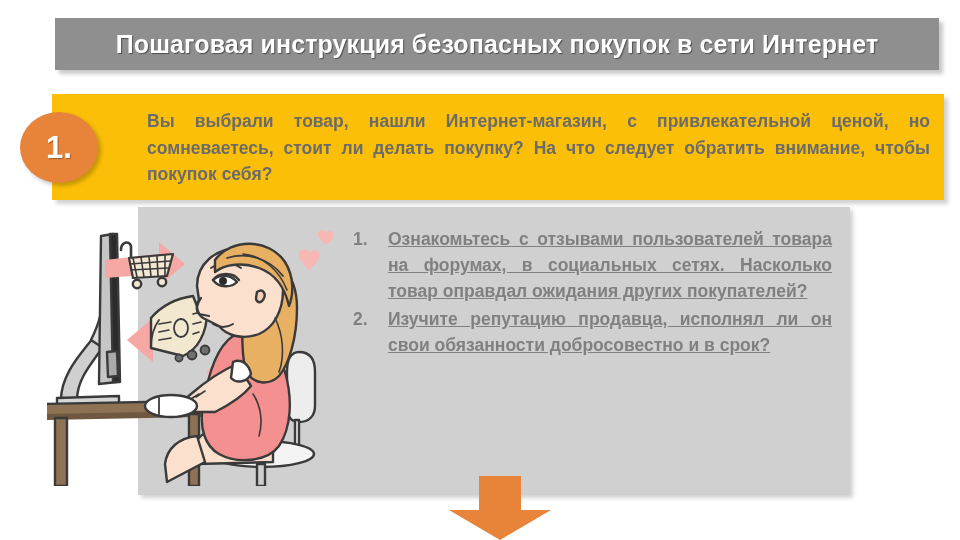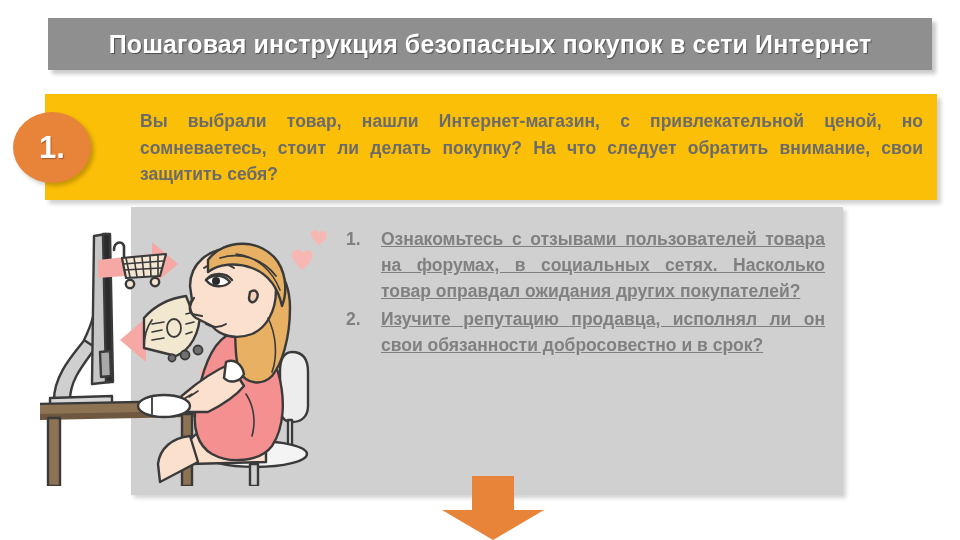--- a/index.html
+++ b/index.html
@@ -1,21 +1,21 @@
 <!DOCTYPE html>
 <html lang="ru"><head>
 <meta charset="utf-8">
 <style>
   html,body{margin:0;padding:0;}
   body{
     width:960px;height:540px;overflow:hidden;background:#ffffff;
     font-family:"Liberation Sans","DejaVu Sans",sans-serif;
     position:relative;
   }
-  .slide{position:absolute;inset:0;}
+  .slide{position:absolute;inset:0;margin-left:7px;}
 
   
   .title-bar{
     position:absolute;left:48px;top:18px;width:884px;height:52px;
     background:#8f8f8f;
     box-shadow:4px 4px 4px rgba(0,0,0,.22);
     display:flex;align-items:center;justify-content:center;
   }
   .title-bar .title-text{
     color:#ffffff;font-weight:bold;font-size:25px;letter-spacing:.1px;
@@ -87,21 +87,21 @@
 </head>
 <body>
 
 <div class="slide">
 
   <div class="title-bar">
     <span class="title-text">Пошаговая инструкция безопасных покупок в сети Интернет</span>
   </div>
 
   <div class="step-banner">
-    <div class="banner-text">Вы выбрали товар, нашли Интернет-магазин, с привлекательной ценой, но сомневаетесь, стоит ли делать покупку? На что следует обратить внимание, свои защитить себя?</div>
+    <div class="banner-text">Вы выбрали товар, нашли Интернет-магазин, с привлекательной ценой, но сомневаетесь, стоит ли делать покупку? На что следует обратить внимание, чтобы покупок себя?</div>
   </div>
 
   <div class="step-badge">
     <span class="badge-num">1.</span>
   </div>
 
   <div class="content-panel">
 
     <ol class="task-list">
       <li>

